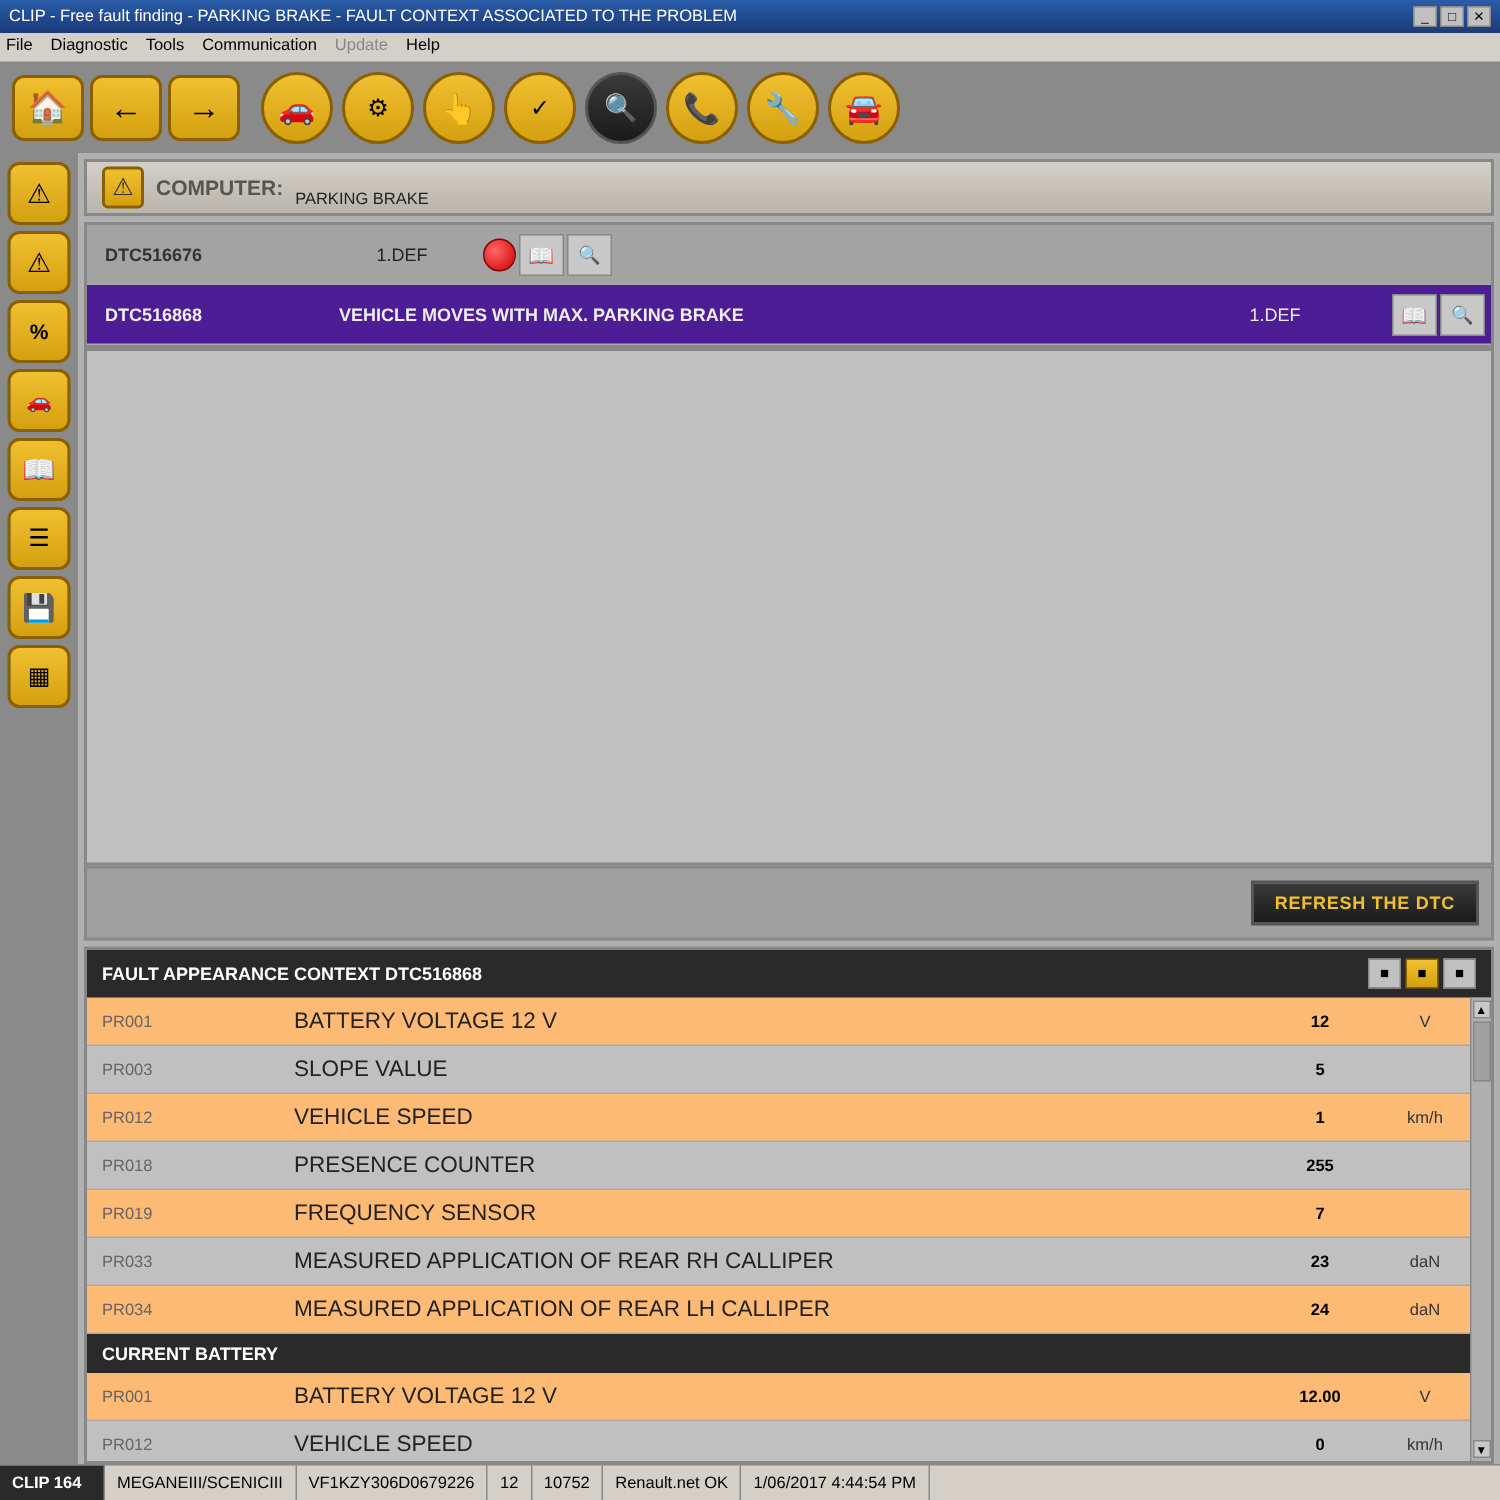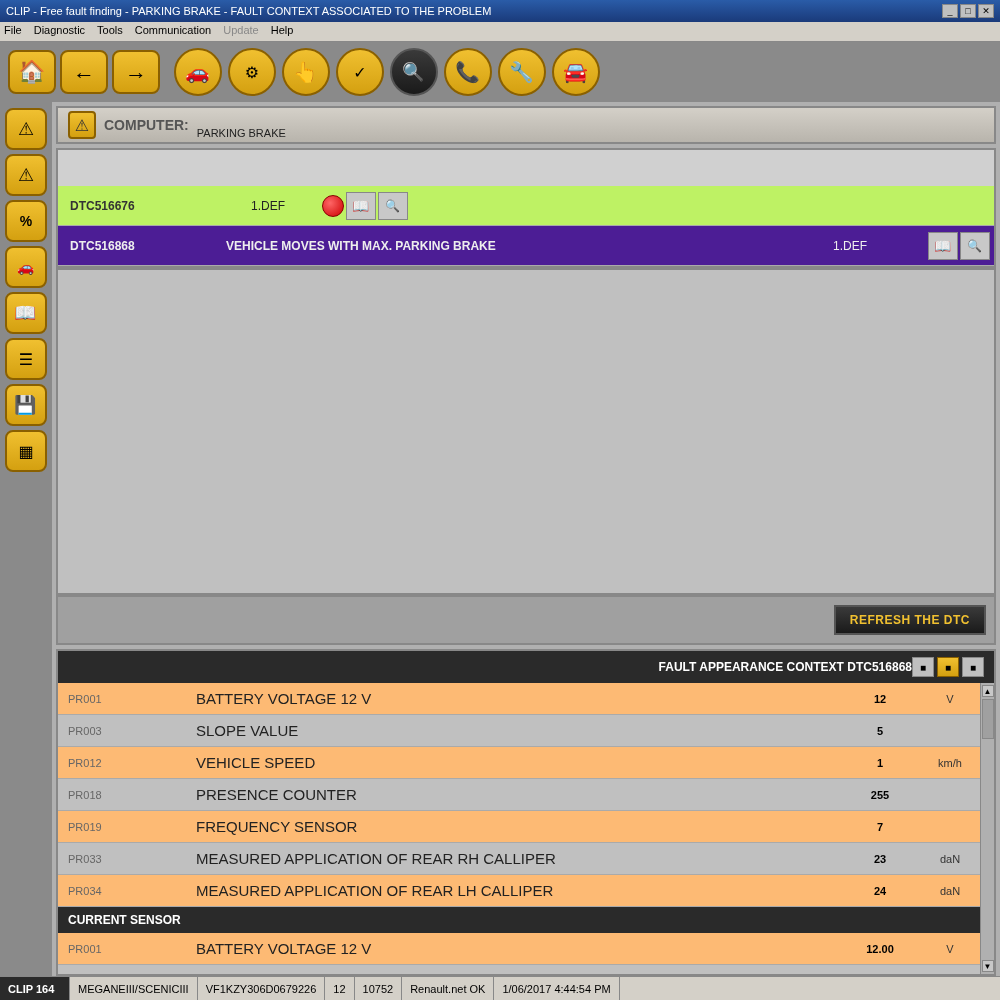--- a/index.html
+++ b/index.html
@@ -249,21 +249,21 @@
       display: flex;
       flex-direction: column;
       flex: 1;
       overflow: hidden;
     }
     .fault-context-header {
       background: #2a2a2a;
       color: white;
       padding: 6px 10px;
       display: flex;
-      justify-content: flex-end;
+      justify-content: space-between;
       align-items: center;
       font-size: 12px;
       font-weight: bold;
     }
     .context-btns { display: flex; gap: 3px; }
     .ctx-btn {
       background: #c0c0c0;
       border: 1px solid #888;
       width: 22px;
       height: 20px;
@@ -435,21 +435,21 @@
   <div class="main-content">
 
     <div class="computer-header">
       <div class="warning-icon-small">⚠</div>
       <span style="font-size:14px; font-weight:bold; color:#555;">COMPUTER:</span>
       <span style="font-size:11px; font-weight:normal; color:#222;margin-top:16px;">PARKING BRAKE</span>
     </div>
 
     <div class="dtc-table-container">
 
-      <div class="dtc-row" style="background:#bef264;margin-top:36px;">
+      <div class="dtc-row" style="background:#a3a3a3;">
         <div class="dtc-code">DTC516676</div>
         <div class="dtc-status">1.DEF</div>
         <div class="dtc-actions">
           <div class="red-circle"></div>
           <div class="action-btn">📖</div>
           <div class="action-btn" style="font-size:12px;">🔍</div>
         </div>
       </div>
 
       <div class="dtc-row selected">
@@ -520,21 +520,21 @@
             <div class="ctx-unit">daN</div>
           </div>
           <div class="ctx-row">
             <div class="ctx-pr">PR034</div>
             <div class="ctx-desc">MEASURED APPLICATION OF REAR LH CALLIPER</div>
             <div class="ctx-value">24</div>
             <div class="ctx-unit">daN</div>
           </div>
 
           <div class="section-header">
-            <span>CURRENT SENSOR</span>
+            <span>CURRENT BATTERY</span>
           </div>
 
           <div class="ctx-row">
             <div class="ctx-pr">PR001</div>
             <div class="ctx-desc">BATTERY VOLTAGE 12 V</div>
             <div class="ctx-value">12.00</div>
             <div class="ctx-unit">V</div>
           </div>
           <div class="ctx-row">
             <div class="ctx-pr">PR012</div>

